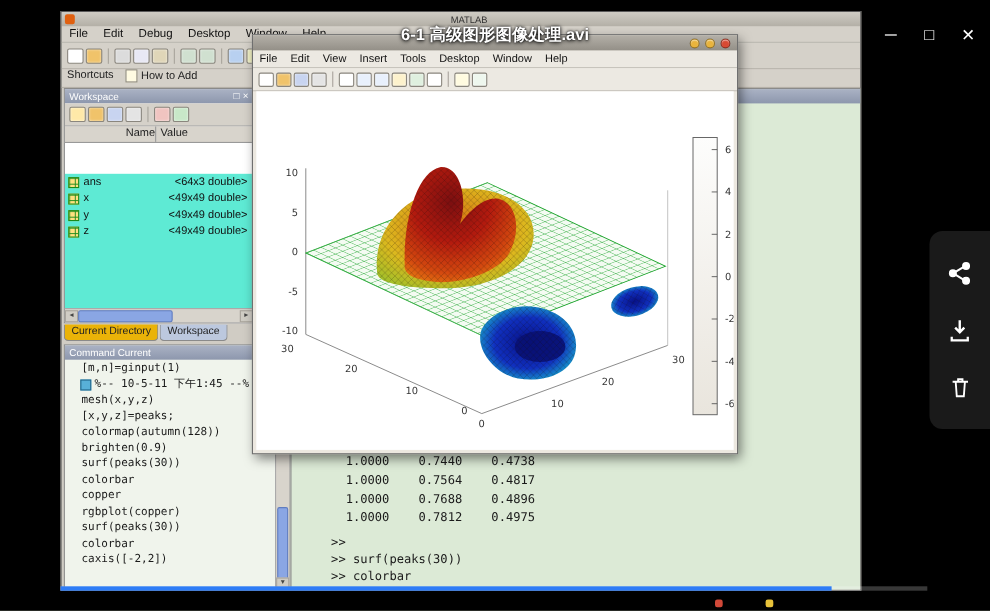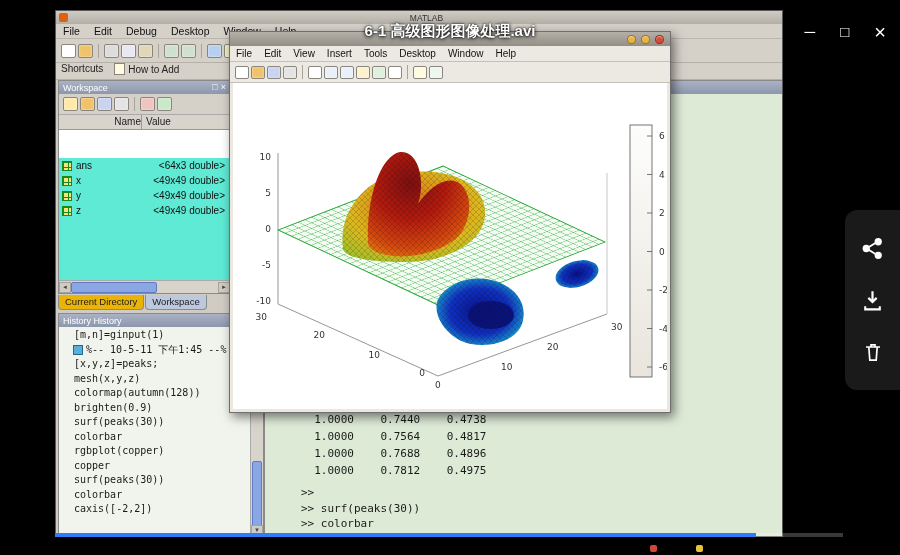--- a/index.html
+++ b/index.html
@@ -222,57 +222,57 @@
       </div>
     </div>
 
     <div class="tabs" id="ws-tabs">
         <span class="tab">Current Directory</span>
         <span class="tab active">Workspace</span>
       </div>
 
     <div class="panel hist-panel">
       <div class="panel-header">
-        <span class="ph-title">History History</span>
+        <span class="ph-title">Command Current</span>
         <span class="ph-btns">
             <span class="ph-btn">□</span>
             <span class="ph-btn">×</span>
           </span>
       </div>
       <div class="hist-list" id="hist-list">
           <div class="hist-item mono">
             <span>[m,n]=ginput(1)</span>
           </div>
           <div class="hist-item mono session">
             <span class="sess-ico"></span>
             <span>%-- 10-5-11 下午1:45 --%</span>
           </div>
           <div class="hist-item mono">
+            <span>mesh(x,y,z)</span>
+          </div>
+          <div class="hist-item mono">
             <span>[x,y,z]=peaks;</span>
           </div>
           <div class="hist-item mono">
-            <span>mesh(x,y,z)</span>
-          </div>
-          <div class="hist-item mono">
             <span>colormap(autumn(128))</span>
           </div>
           <div class="hist-item mono">
             <span>brighten(0.9)</span>
           </div>
           <div class="hist-item mono">
             <span>surf(peaks(30))</span>
           </div>
           <div class="hist-item mono">
             <span>colorbar</span>
           </div>
           <div class="hist-item mono">
+            <span>copper</span>
+          </div>
+          <div class="hist-item mono">
             <span>rgbplot(copper)</span>
-          </div>
-          <div class="hist-item mono">
-            <span>copper</span>
           </div>
           <div class="hist-item mono">
             <span>surf(peaks(30))</span>
           </div>
           <div class="hist-item mono">
             <span>colorbar</span>
           </div>
           <div class="hist-item mono">
             <span>caxis([-2,2])</span>
           </div>

